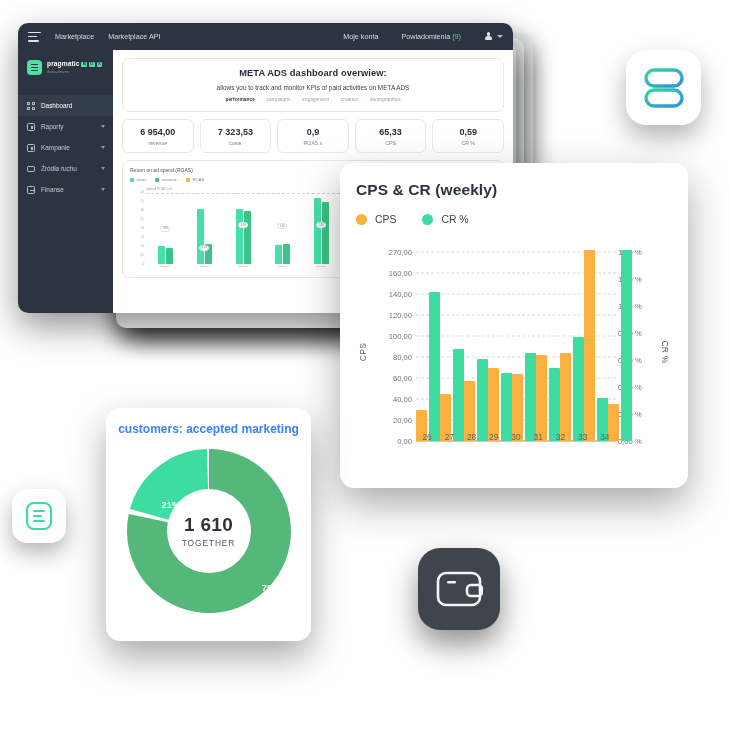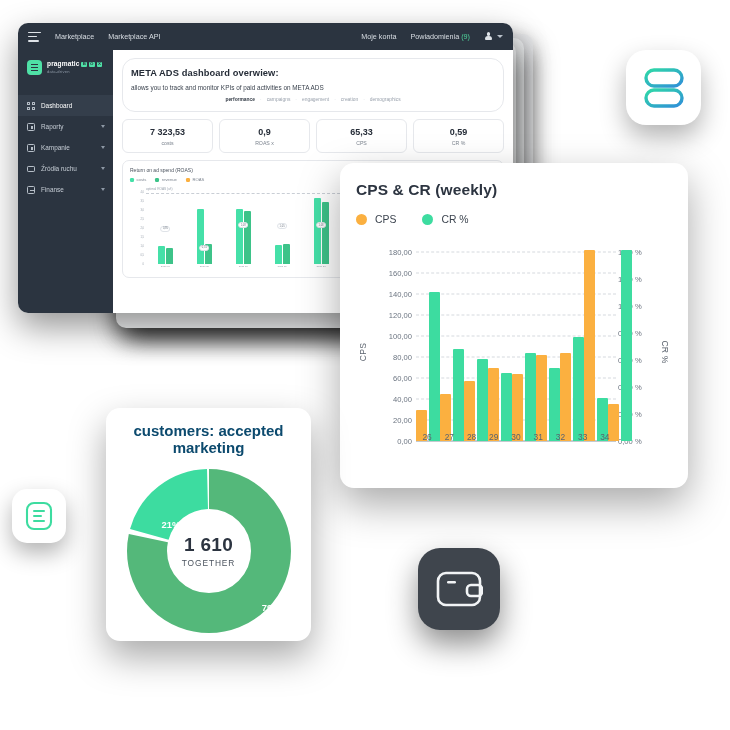--- a/index.html
+++ b/index.html
@@ -31,21 +31,21 @@
     padding:0 10px;box-sizing:border-box;
   }
   .hamb{width:13px;height:10px;display:flex;flex-direction:column;
     justify-content:space-between;margin-right:14px;cursor:pointer;}
   .hamb i{display:block;height:1.6px;background:#dfe3e8;border-radius:1px;}
   .hamb i:nth-child(1){width:13px}
   .hamb i:nth-child(2){width:9px}
   .hamb i:nth-child(3){width:11px}
   .tb-link{color:#d9dee4;font-size:7.2px;margin-right:14px;white-space:nowrap;cursor:pointer;}
   .tb-right{margin-left:auto;display:flex;align-items:center;}
-  .tb-right .tb-link{margin-right:14px;}
+  .tb-right .tb-link{margin-right:23px;}
   .badge-num{color:#4fd69c;}
   .avatar-ic{width:9px;height:9px;position:relative;margin-right:4px;}
   .avatar-ic::before{content:"";position:absolute;left:2.6px;top:0;width:3.8px;height:3.8px;border-radius:50%;background:#dfe3e8;}
   .avatar-ic::after{content:"";position:absolute;left:0.6px;top:4.4px;width:7.8px;height:4px;border-radius:3.2px 3.2px 1px 1px;background:#dfe3e8;}
   .caret{width:0;height:0;border-left:3px solid transparent;border-right:3px solid transparent;border-top:3.4px solid #b9c1ca;cursor:pointer;}
 
   .winbody{display:flex;height:263px;}
   .sidebar{width:95px;background:#2b3440;padding-top:10px;box-sizing:border-box;flex:0 0 95px;}
   .brand{display:flex;align-items:center;padding:0 8px 0 9px;margin-bottom:20px;}
   .brand-sq{width:15px;height:15px;border-radius:4px;background:#4fe0a6;display:flex;align-items:center;justify-content:center;flex:0 0 15px;}
@@ -67,21 +67,21 @@
   .ic-grid i:nth-child(1){left:0;top:0}.ic-grid i:nth-child(2){right:0;top:0}
   .ic-grid i:nth-child(3){left:0;bottom:0}.ic-grid i:nth-child(4){right:0;bottom:0}
   .ic-box{border:.9px solid #b7bfc8;border-radius:1.4px;box-sizing:border-box;width:8px;height:8px;}
   .ic-box::after{content:"";position:absolute;left:2.6px;top:2.6px;width:2.6px;height:2.6px;border:.8px solid #b7bfc8;box-sizing:border-box;}
   .ic-mon{border:.9px solid #b7bfc8;border-radius:1.2px;box-sizing:border-box;width:8px;height:6px;}
   .ic-mon::after{content:"";position:absolute;left:2.6px;bottom:-1.6px;width:2.8px;height:.9px;background:#b7bfc8;}
   .ic-fin{border:.9px solid #b7bfc8;border-radius:1.4px;box-sizing:border-box;width:8px;height:8px;}
   .ic-fin::after{content:"";position:absolute;left:1.6px;top:3.4px;width:4.6px;height:.9px;background:#b7bfc8;}
 
   .content{flex:1;background:#ffffff;padding:8px 9px 0 9px;box-sizing:border-box;overflow:hidden;}
-  .hero{border:1px solid #e6e8ec;border-radius:13px;padding:9px 8px;text-align:left;background:#fff;}
+  .hero{border:1px solid #e6e8ec;border-radius:7px;padding:9px 8px;text-align:center;background:#fff;}
   .hero-t{font-size:9.3px;font-weight:bold;color:#262d38;letter-spacing:.1px;}
   .hero-s{font-size:6.4px;color:#3b434e;margin-top:6px;}
   .hero-tags{margin-top:6px;font-size:4.9px;color:#9aa2ad;display:flex;justify-content:center;gap:5px;align-items:center;flex-wrap:nowrap;}
   .hero-tags b{color:#323a45;font-weight:bold;}
   .hero-tags s{text-decoration:none;color:#c6ccd3;}
 
   .kpis{display:flex;gap:6px;margin-top:7px;}
   .kpi{flex:1;border:1px solid #e6e8ec;border-radius:6px;padding:7px 2px 6px;text-align:center;background:#fff;}
   .kpi-v{font-size:9px;font-weight:bold;color:#262d38;white-space:nowrap;}
   .kpi-l{font-size:5.2px;color:#7b838e;margin-top:3px;}
@@ -135,21 +135,21 @@
   .b-cr{background:#3ddca0;}
   .xax{position:absolute;left:60px;right:56px;bottom:16px;height:20px;display:flex;align-items:flex-start;padding-top:5px;box-sizing:border-box;}
   .xax div{flex:1;text-align:center;font-size:8.4px;color:#5b636e;}
 
   
   .donutcard{
     position:absolute;left:106px;top:408px;width:205px;height:233px;
     background:#ffffff;border-radius:14px;
     box-shadow:0 16px 36px rgba(0,0,0,.34);padding:14px 10px;box-sizing:border-box;text-align:center;
   }
-  .donut-t{font-size:15px;color:#0c4a6e;font-weight:600;}
+  .donut-t{font-size:12px;color:#3b82f6;font-weight:600;}
   .donut-wrap{position:relative;width:168px;height:168px;margin:11px auto 0;}
   .donut-svg{position:absolute;inset:0;}
   .donut-center{position:absolute;left:50%;top:50%;transform:translate(-50%,-50%);text-align:center;}
   .dc-v{font-size:19px;color:#2c3440;font-weight:600;letter-spacing:.3px;}
   .dc-l{font-size:8.4px;color:#4b535e;letter-spacing:.9px;margin-top:2px;}
   .dlbl{position:absolute;font-size:9.4px;color:#ffffff;font-weight:600;}
   .dlbl.a{left:37px;top:52px;}
   .dlbl.b{right:12px;bottom:22px;margin-left:7px;}
 
   
@@ -250,20 +250,24 @@
             <s>·</s>
             <span>engagement</span>
             <s>·</s>
             <span>creation</span>
             <s>·</s>
             <span>demographics</span>
           </div>
         </div>
 
         <div class="kpis">
+          <div class="kpi">
+            <div class="kpi-v">6 954,00</div>
+            <div class="kpi-l">revenue</div>
+          </div>
           <div class="kpi">
             <div class="kpi-v">7 323,53</div>
             <div class="kpi-l">costs</div>
           </div>
           <div class="kpi">
             <div class="kpi-v">0,9</div>
             <div class="kpi-l">ROAS x</div>
           </div>
           <div class="kpi">
             <div class="kpi-v">65,33</div>
@@ -391,21 +395,21 @@
       <div class="yticksL">
           <div style="top: 100%;">0,00</div>
           <div style="top: 89.4737%; text-align: center;">20,00</div>
           <div style="top: 78.9474%;">40,00</div>
           <div style="top: 68.4211%;">60,00</div>
           <div style="top: 57.8947%; margin-left: 20px;">80,00</div>
           <div style="top: 47.3684%;">100,00</div>
           <div style="top: 36.8421%;">120,00</div>
           <div style="top: 26.3158%;">140,00</div>
           <div style="top: 15.7895%;">160,00</div>
-          <div style="top: 5.26316%;">180,00</div>
+          <div style="top: 5.26316%;">270,00</div>
         </div>
       <div class="yticksR">
           <div style="top: 100%;">0,00 %</div>
           <div style="top: 86.4865%;">0,20 %</div>
           <div style="top: 72.973%;">0,40 %</div>
           <div style="top: 59.4595%;">0,60 %</div>
           <div style="top: 45.9459%;">0,80 %</div>
           <div style="top: 32.4324%;">1,00 %</div>
           <div style="top: 18.9189%;">1,20 %</div>
           <div style="top: 5.40541%;">1,40 %</div>

